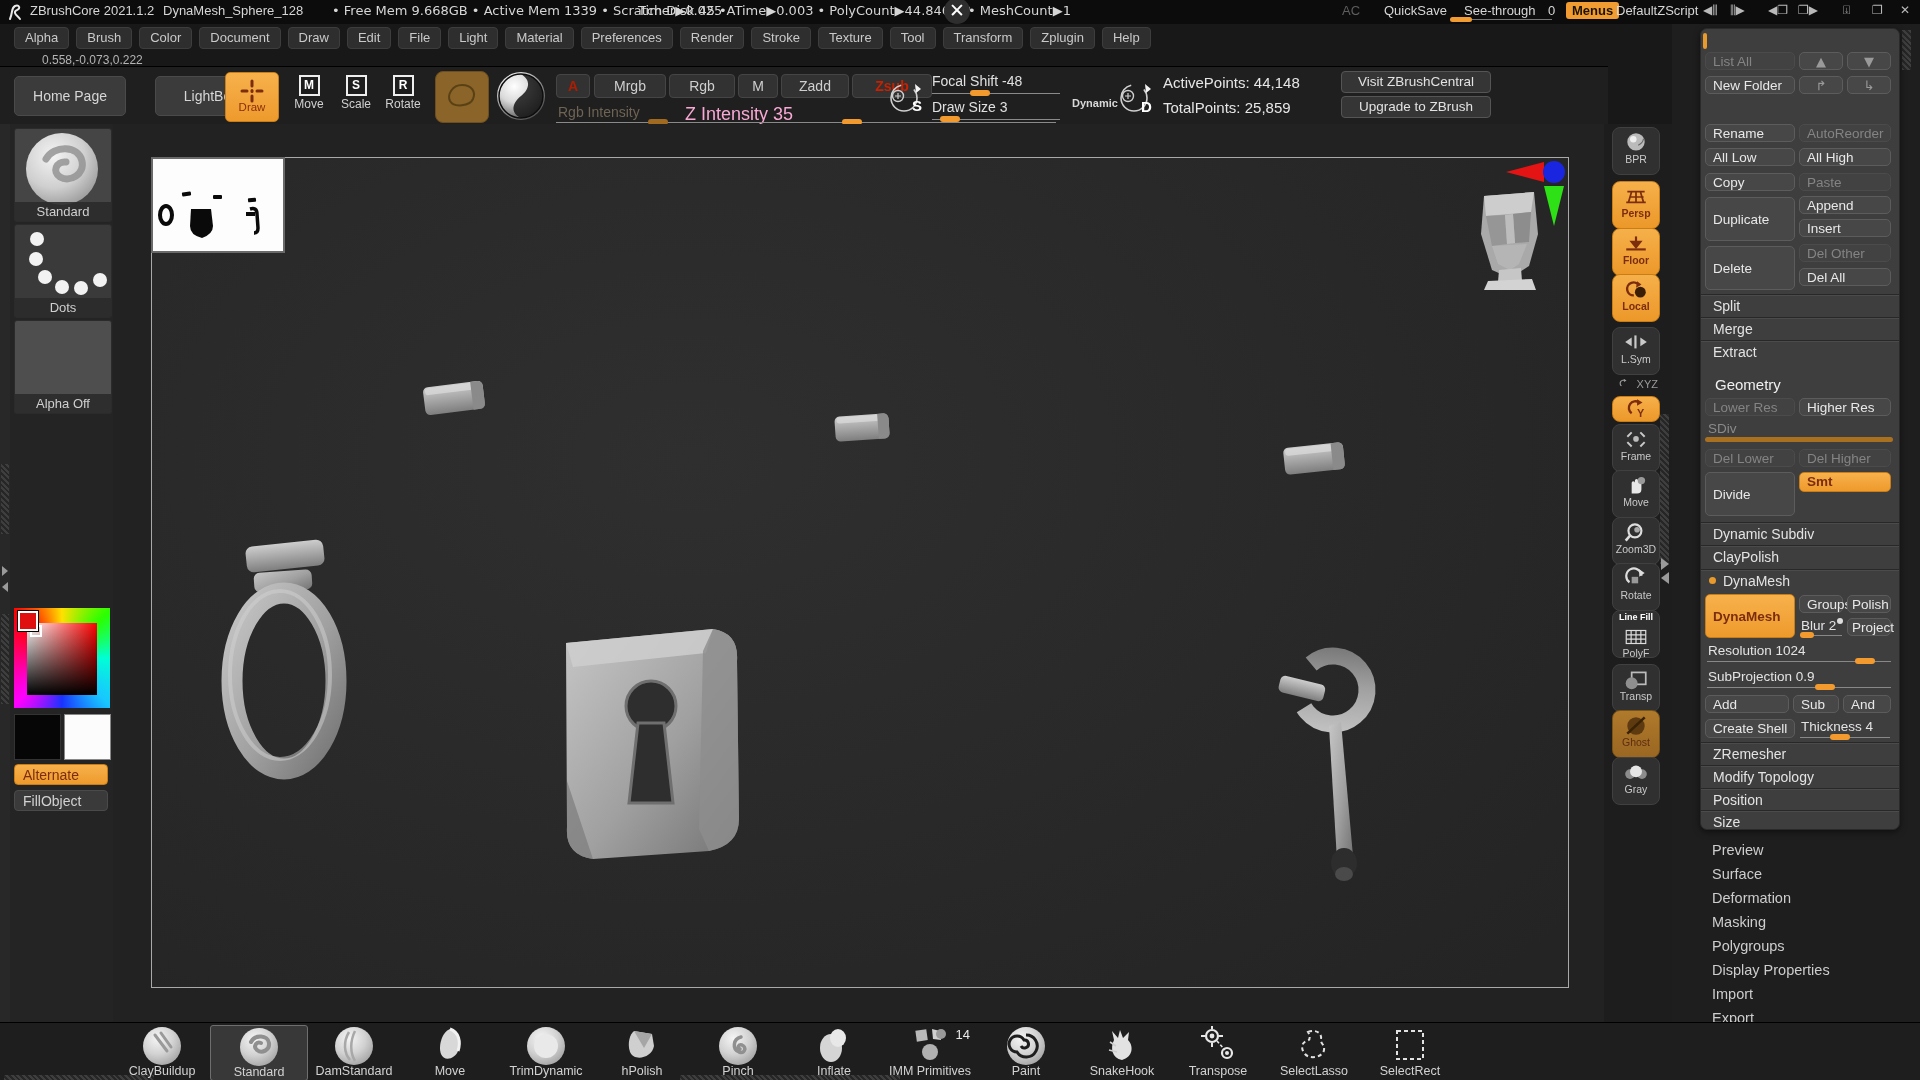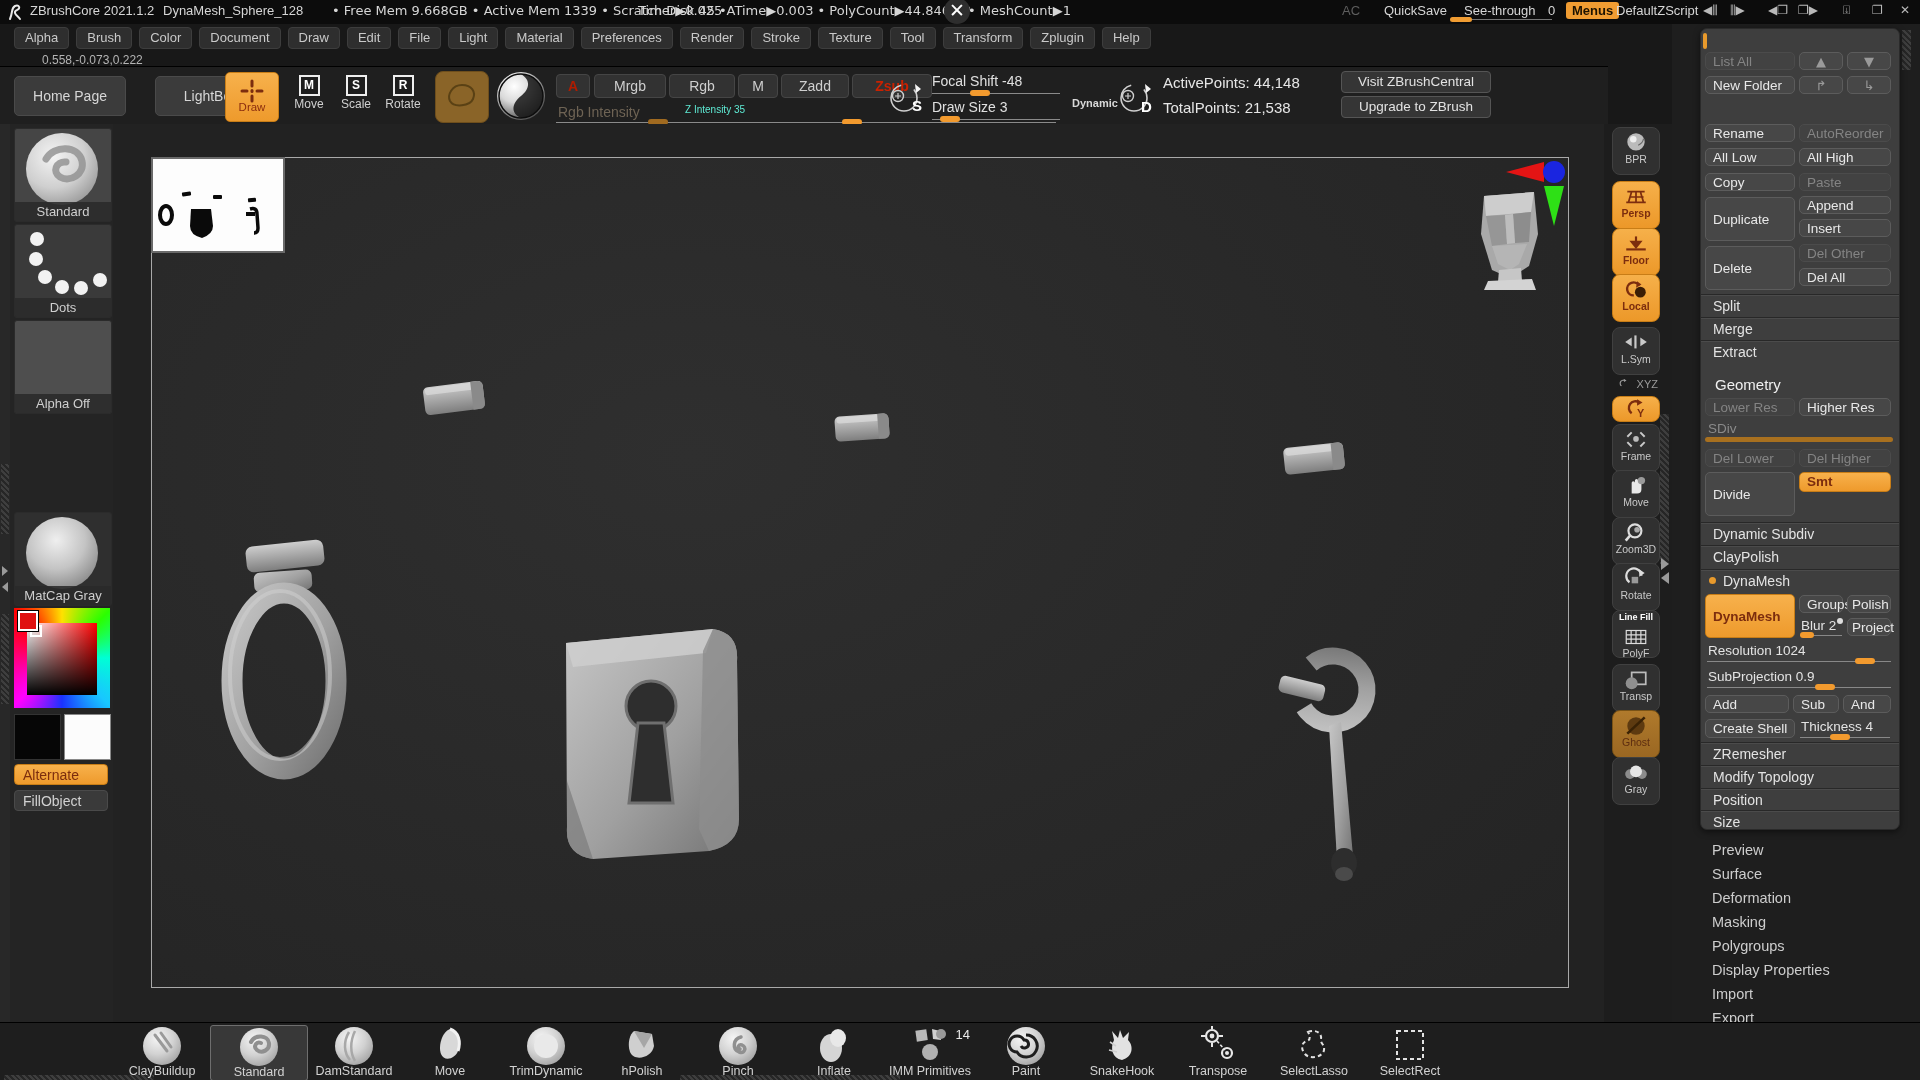--- a/index.html
+++ b/index.html
@@ -179,21 +179,21 @@
     </div>
 
     <div class="small-tbtn orangebtn" style="left:556px;width:32px;color:#b01c00;font-weight:bold">A</div>
     <div class="small-tbtn" style="left:594px;width:70px">Mrgb</div>
     <div class="small-tbtn" style="left:669px;width:64px">Rgb</div>
     <div class="small-tbtn" style="left:738px;width:38px">M</div>
     <div class="small-tbtn" style="left:781px;width:66px">Zadd</div>
     <div class="small-tbtn orangebtn" style="left:852px;width:78px;color:#c92100;font-weight:bold">Zsub</div>
 
     <div class="abs dimtext" style="left:558px;top:37px;font-size:14px">Rgb Intensity</div>
-    <div class="abs" style="left:685px;top:37px;font-size:10px;color:#5eead4">Z Intensity 35</div>
+    <div class="abs" style="left:685px;top:37px;font-size:18px;color:#f9a8d4">Z Intensity 35</div>
     <div class="slider-track" style="left:556px;top:55px;width:500px">
       <div class="slider-handle" style="left:92px;background:#a06a20"></div>
       <div class="slider-handle" style="left:286px"></div>
     </div>
 
     <svg class="abs" style="left:885px;top:9px" width="42" height="42" viewBox="0 0 42 42">
       <circle cx="19" cy="22" r="13" fill="none" stroke="#cfcfcf" stroke-width="1.6" stroke-dasharray="58 14"></circle>
       <circle cx="13" cy="20" r="5.5" fill="none" stroke="#cfcfcf" stroke-width="1.4"></circle>
       <path d="M13,17 v6 M10,20 h6" stroke="#cfcfcf" stroke-width="1.2"></path>
       <path d="M30,8 l6,5 -5,4 z" fill="#f5f5f5"></path>
@@ -210,21 +210,21 @@
     <div class="abs" style="left:1072px;top:30px;font-size:11px;font-weight:bold;color:#d8d8d8">Dynamic</div>
 
     <svg class="abs" style="left:1115px;top:9px" width="42" height="42" viewBox="0 0 42 42">
       <circle cx="19" cy="22" r="13" fill="none" stroke="#cfcfcf" stroke-width="1.6" stroke-dasharray="58 14"></circle>
       <circle cx="13" cy="20" r="5.5" fill="none" stroke="#cfcfcf" stroke-width="1.4"></circle>
       <path d="M13,17 v6 M10,20 h6" stroke="#cfcfcf" stroke-width="1.2"></path>
       <path d="M30,8 l6,5 -5,4 z" fill="#f5f5f5"></path>
       <text x="26" y="36" fill="#fff" font-size="15" font-weight="bold" font-family="Liberation Sans">D</text>
     </svg>
     <div class="abs" style="left:1163px;top:7px;font-size:15px;color:#e6e6e6">ActivePoints: 44,148</div>
-    <div class="abs" style="left:1163px;top:32px;font-size:15px;color:#e6e6e6">TotalPoints: 21,538</div>
+    <div class="abs" style="left:1163px;top:32px;font-size:15px;color:#e6e6e6">TotalPoints: 25,859</div>
     <div class="tb-link" style="left:1341px;top:4px">Visit ZBrushCentral</div>
     <div class="tb-link" style="left:1341px;top:29px">Upgrade to ZBrush</div>
   </div>
 
   <div id="leftpanel">
     <div id="left-scrollstrip">
       <div class="abs hatch" style="left:1px;top:340px;width:8px;height:70px"></div>
       <div class="abs hatch" style="left:1px;top:490px;width:8px;height:90px"></div>
       <svg class="abs" style="left:0;top:438px" width="10" height="36" viewBox="0 0 10 36">
         <path d="M2,4 l6,5 -6,5 z" fill="#9a9a9a"></path>
@@ -252,24 +252,20 @@
             <circle cx="30" cy="52" r="7"></circle>
           <circle cx="47" cy="62" r="7"></circle>
             <circle cx="66" cy="63" r="7"></circle>
             <circle cx="85" cy="55" r="7"></circle>
         </g>
       </svg>
       <div class="lbl">Dots</div>
     </div>
 
 
-    <div class="thumb" style="top:388px;height:92px;background:#2f2f2f">
-      <div class="sphere-big" style="background:radial-gradient(circle at 42% 32%,#efefef,#c4c4c4 45%,#8e8e8e 78%,#5f5f5f)"></div>
-      <div class="lbl">MatCap Gray</div>
-    </div>
 
     <div class="abs" style="left:14px;top:484px;width:96px;height:100px;
       background:conic-gradient(from 315deg, #ff0000, #ffe100 12.5%, #2bff00 25%, #00ffd5 37.5%, #18c7ff 50%, #1a32ff 62.5%, #ff00ff 75%, #ff0000 100%)">
       <div class="abs" style="left:13px;top:15px;width:70px;height:72px;
         background:linear-gradient(to bottom, rgba(0,0,0,0), #000), linear-gradient(to right, #fff, #f00)">
         <div class="abs" style="left:3px;top:2px;width:8px;height:8px;border:2px solid #fff;background:rgba(255,255,255,.2)"></div>
       </div>
       <div class="abs" style="left:4px;top:3px;width:16px;height:16px;background:#e01010;border:2px solid #fff;box-shadow:0 0 0 1px #000"></div>
     </div>
 

